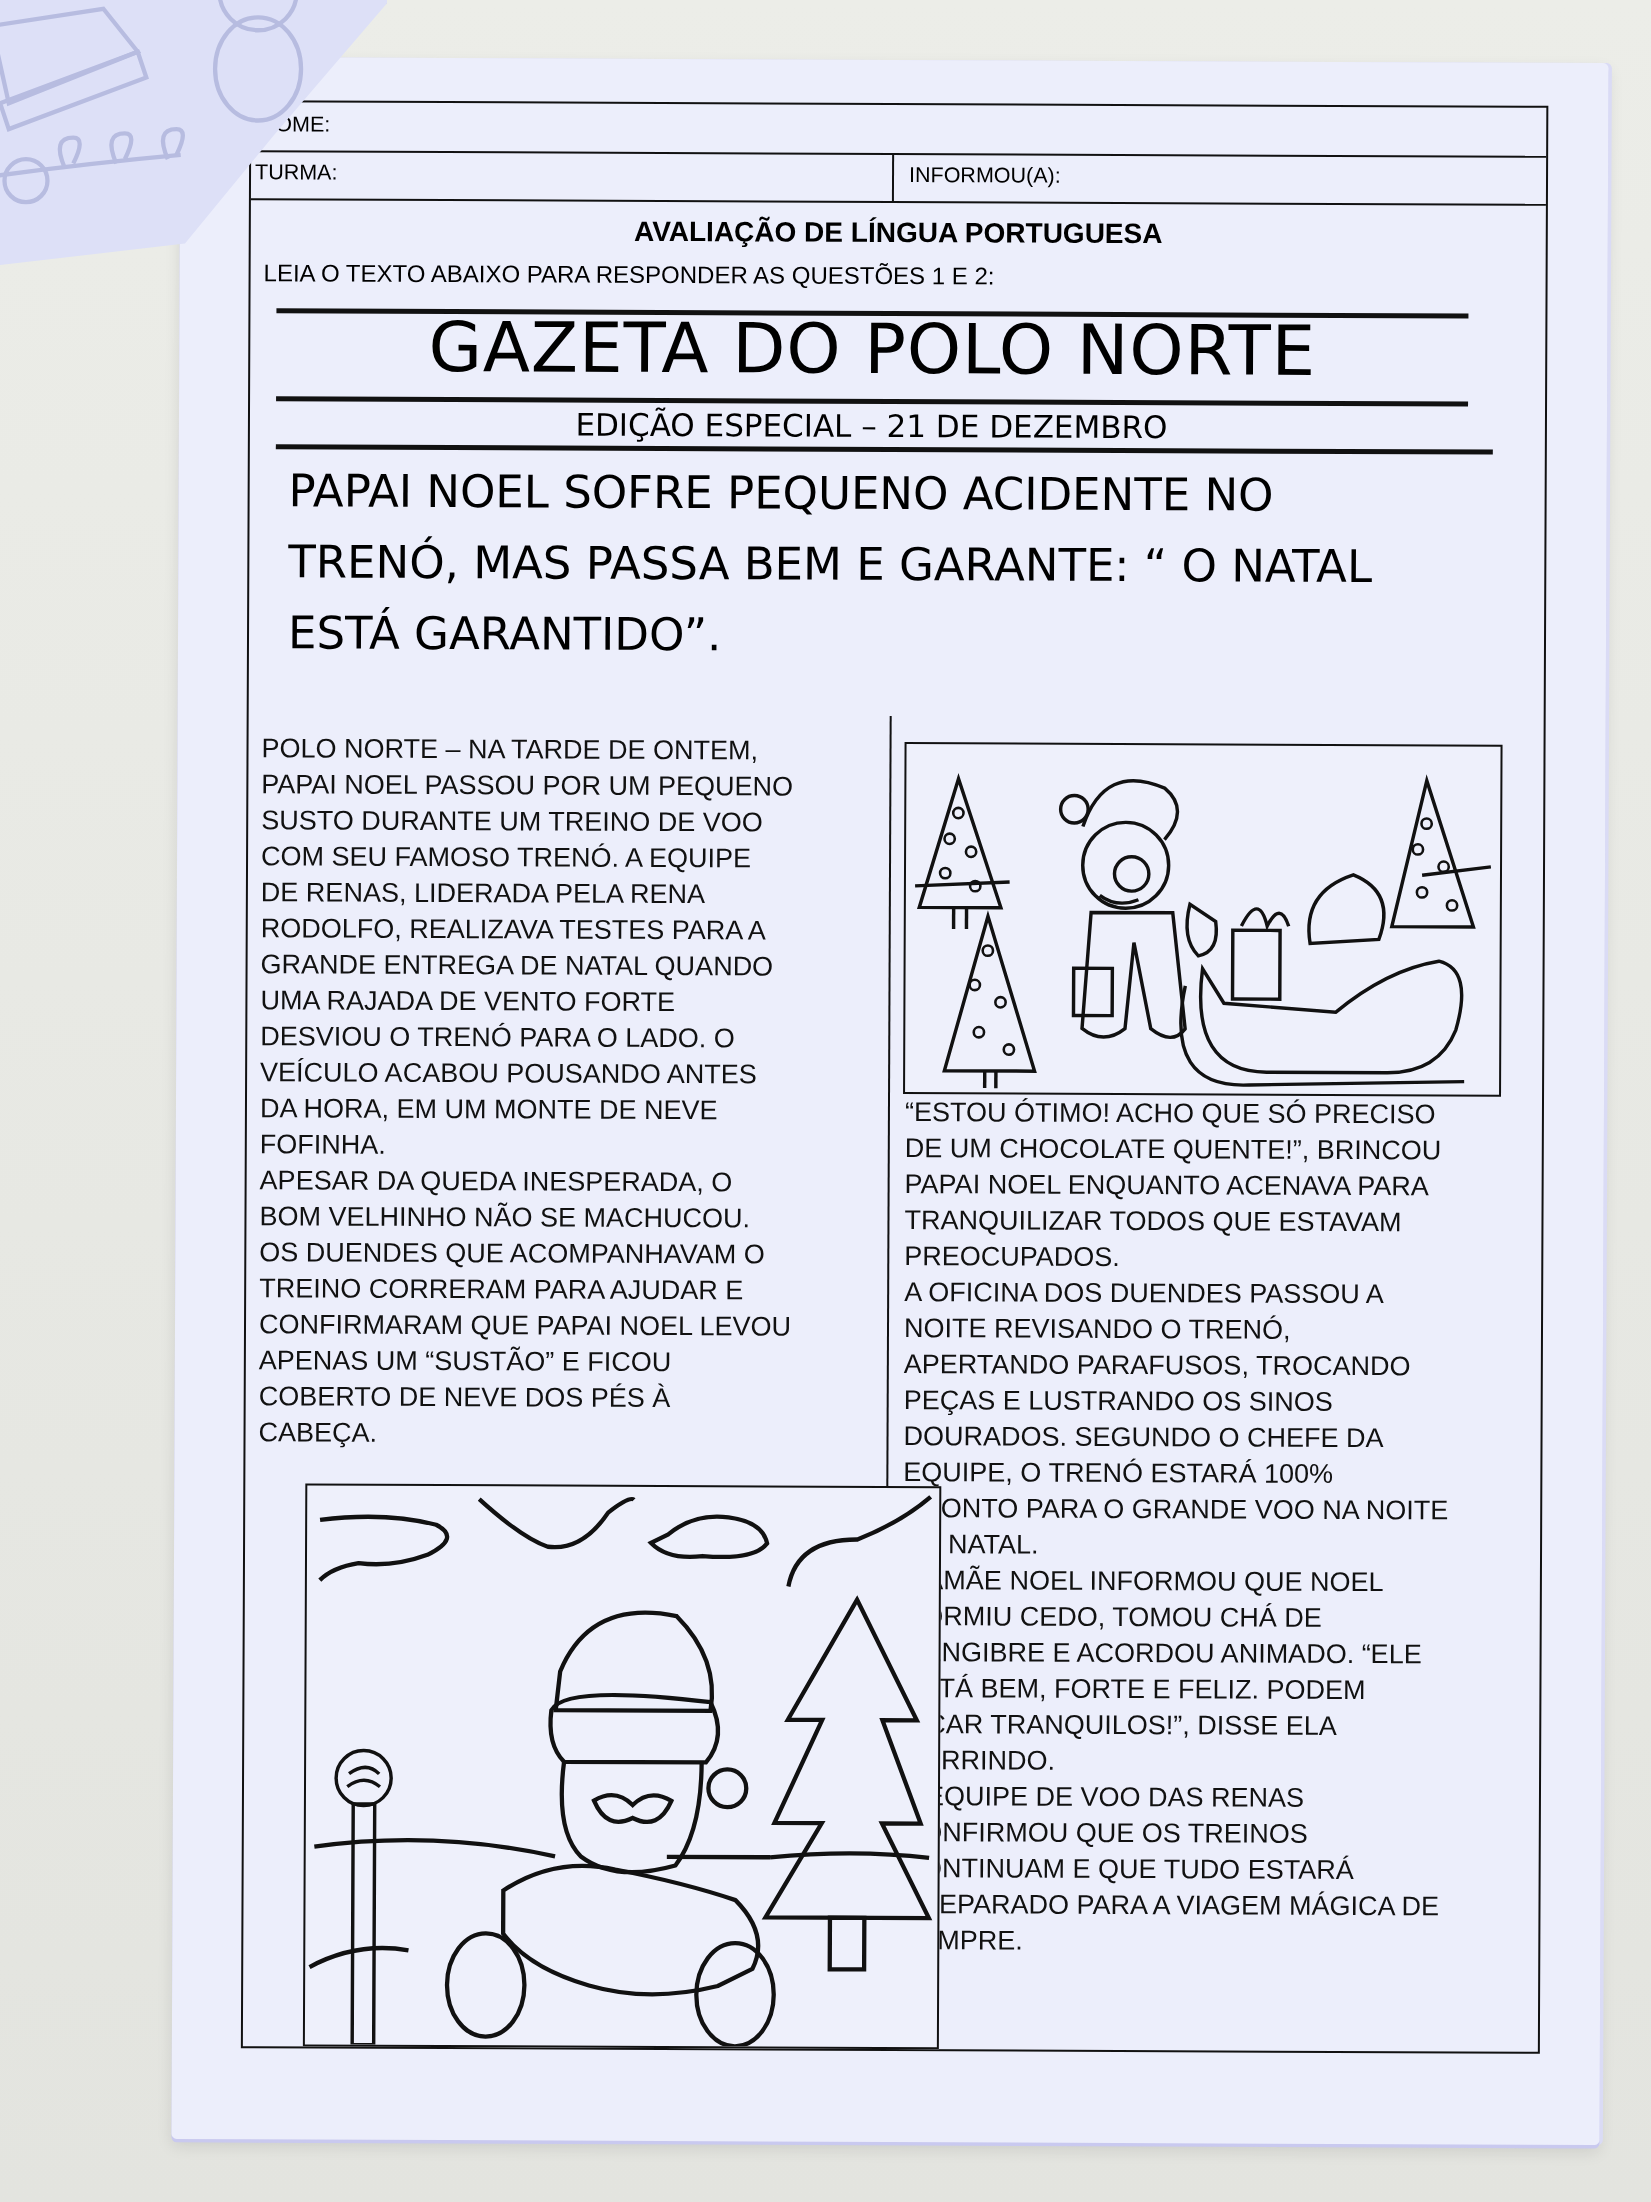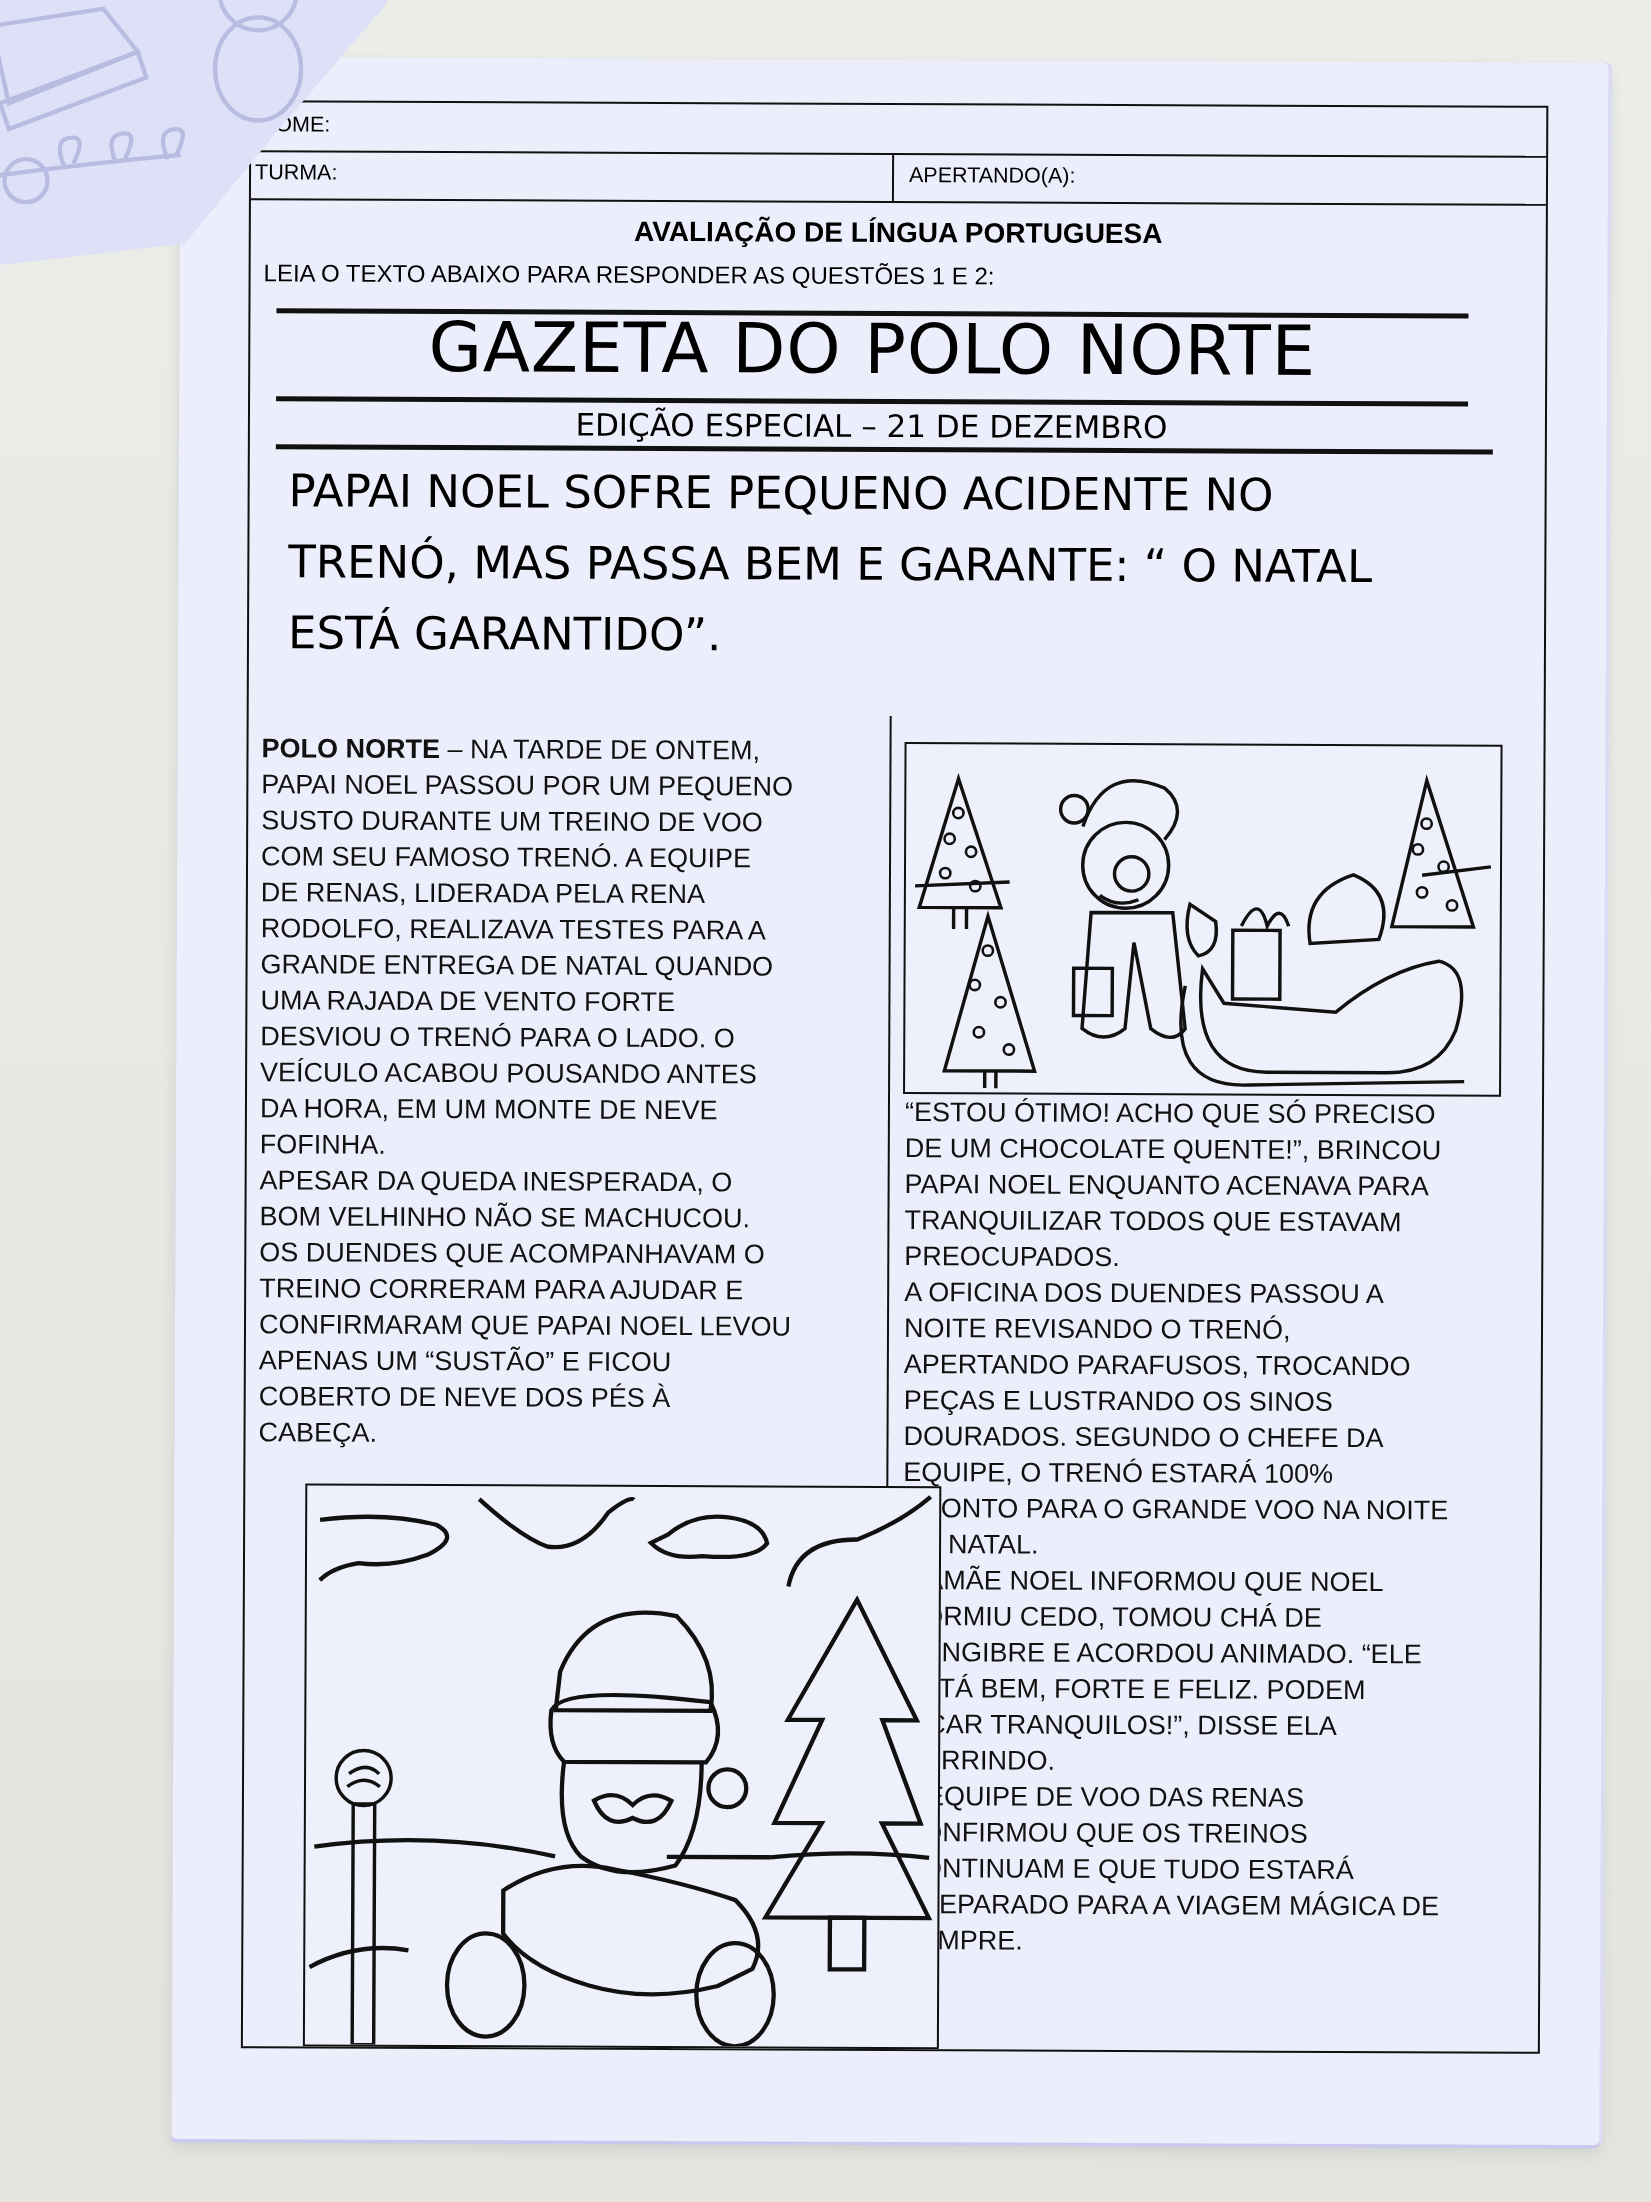--- a/index.html
+++ b/index.html
@@ -35,40 +35,40 @@
   .title-eval { position:absolute; top:112px; left:0; right:0; text-align:center; font-weight:bold; font-size:28px; }
   .instruction { position:absolute; top:157px; left:13px; font-size:24px; }
   .rule { position:absolute; left:26px; right:77px; border-top:5.2px solid #111; }
   .mast { position:absolute; top:206px; left:26px; right:77px; text-align:center; font-size:69px; letter-spacing:0.9px; line-height:77px; font-family:"DejaVu Sans", sans-serif; }
   .edition { position:absolute; top:303px; left:0; right:52px; text-align:center; font-size:31px; font-family:"DejaVu Sans", sans-serif; }
   .headline { position:absolute; top:353px; left:39px; width:1101px; font-size:45px; line-height:71px; font-family:"DejaVu Sans", sans-serif; }
   .col-divider { position:absolute; left:641px; top:611px; bottom:0; border-left:2.6px solid #111; }
   .col { position:absolute; font-size:27px; line-height:36px; color:#111; white-space:pre-line; }
   .colL { left:13px; top:628px; width:628px; }
   .colR { left:658px; top:989px; width:628px; }
-  .bold { font-weight:bold;margin-top:19px; }
+  .bold { font-weight:normal;margin-top:19px; }
   .img-box { position:absolute; border:2.6px solid #111; background:#eef0fb; overflow:hidden; }
   .img-elf { left:656px; top:637px; width:594px; height:348px; }
   .img-santa { left:60px; top:1381px; width:632px; height:559px; }
 </style>
 </head>
 <body>
 
 <div class="table-bg"></div>
 
 <div class="sheet">
   <div class="outer">
 
     <div class="hdr-row row1">
       <span style="left:8.6px">NOME:</span>
     </div>
     <div class="hdr-row row2">
       <span style="left:4px">TURMA:</span>
       <div class="divider"></div>
-      <span style="left:658px">APERTANDO(A):</span>
+      <span style="left:658px">INFORMOU(A):</span>
     </div>
 
     <div class="title-eval">AVALIAÇÃO DE LÍNGUA PORTUGUESA</div>
     <div class="instruction">LEIA O TEXTO ABAIXO PARA RESPONDER AS QUESTÕES 1 E 2:</div>
 
     <div class="rule" style="top:206px"></div>
     <div class="mast">GAZETA DO POLO NORTE</div>
     <div class="rule" style="top:294px"></div>
     <div class="edition">EDIÇÃO ESPECIAL – 21 DE DEZEMBRO</div>
     <div class="rule" style="top:342px;right:52px"></div>

